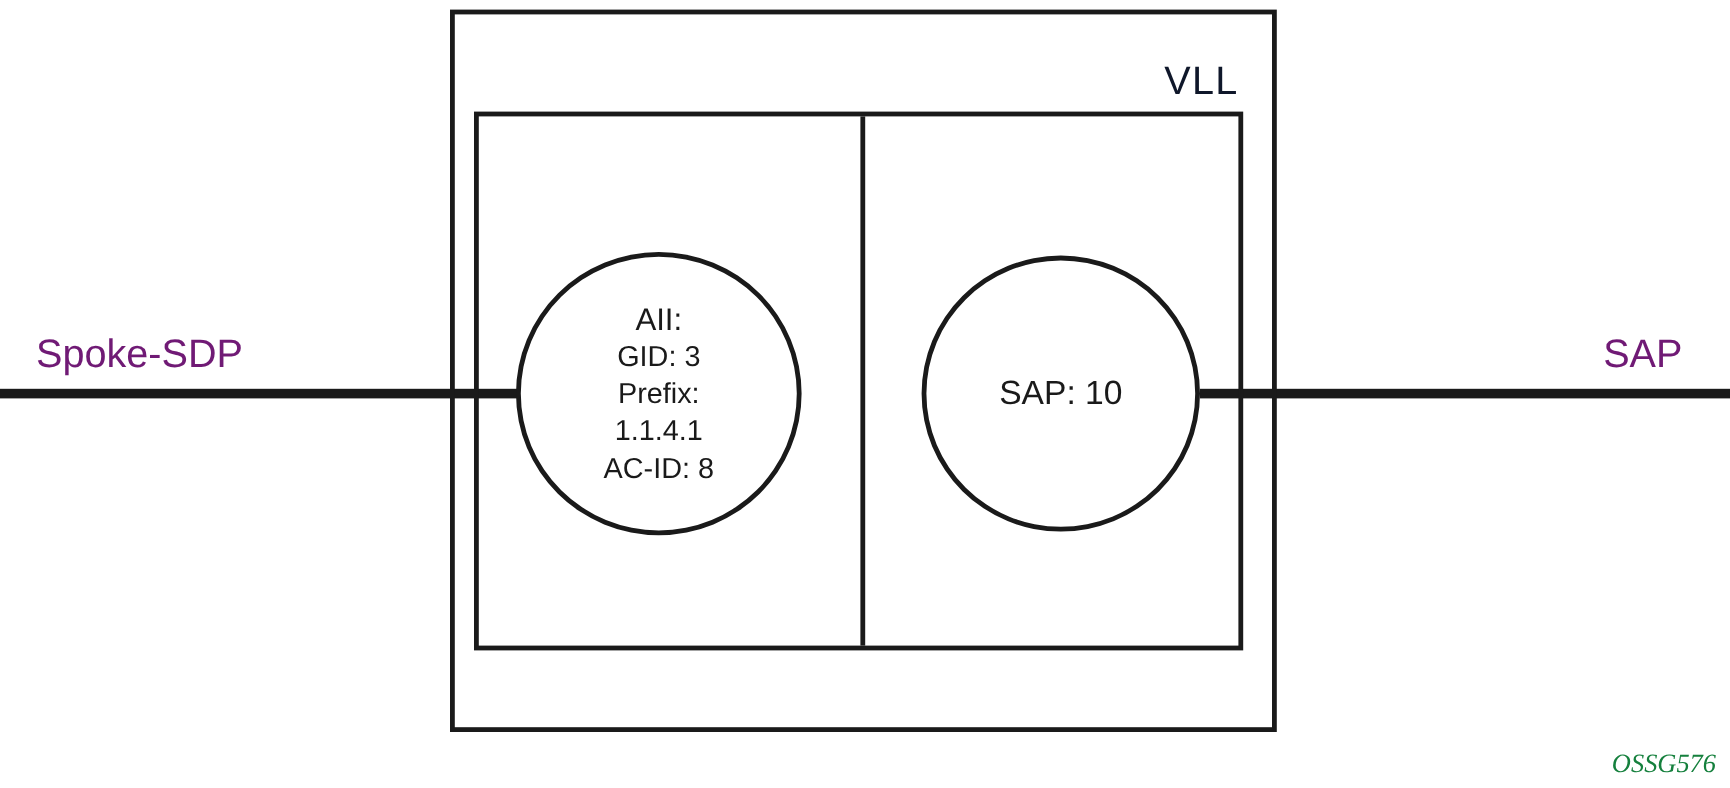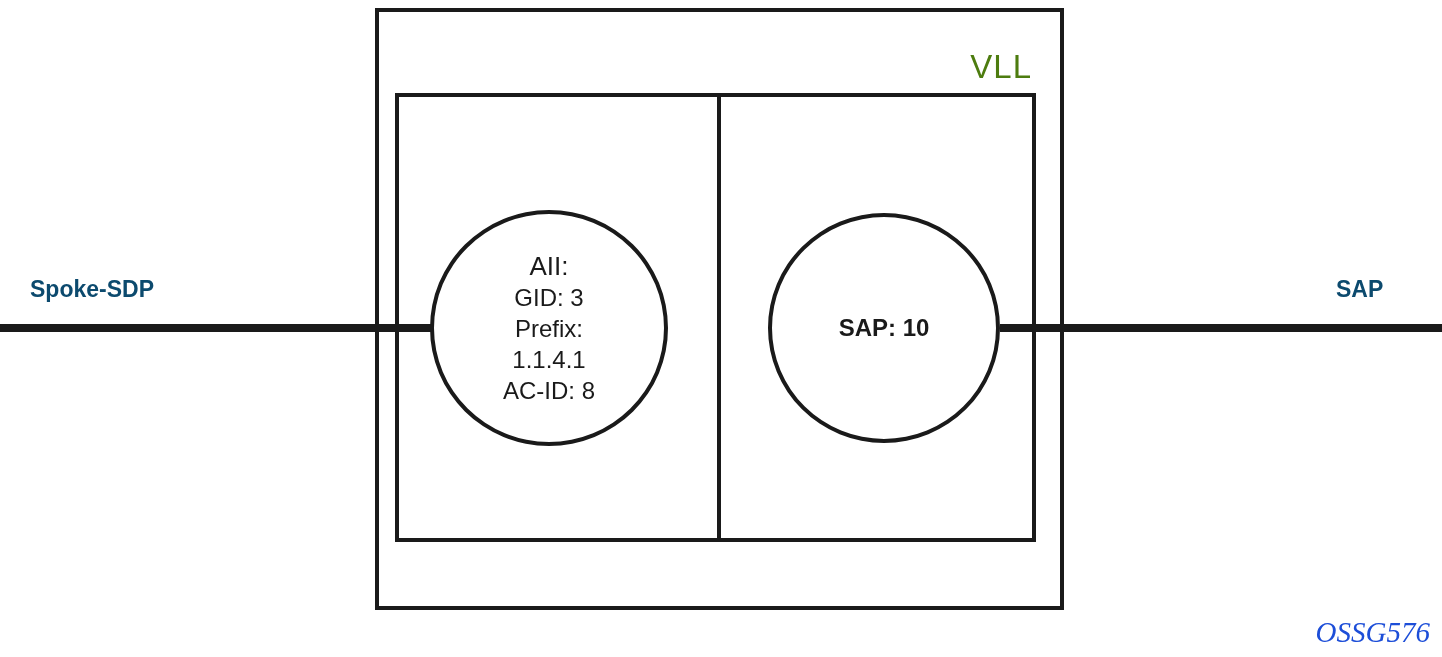--- a/index.html
+++ b/index.html
@@ -26,21 +26,21 @@
     height: 602px;
     border: 4px solid #1a1a1a;
     background: transparent;
   }
   .vll-label {
     position: absolute;
     top: 36px;
     right: 28px;
     font-size: 33px;
     letter-spacing: 1px;
-    color: #4d7c0f;
+    color: #0f172a;
   }
 
   
   .inner-box {
     position: absolute;
     left: 395px;
     top: 93px;
     width: 641px;
     height: 449px;
     border: 4px solid #1a1a1a;
@@ -61,24 +61,23 @@
     height: 8px;
     background: #1a1a1a;
     top: 324px;
   }
   .line-left  { left: 0;     width: 438px; }
   .line-right { left: 1000px; width: 442px; }
 
   
   .side-label {
     position: absolute;
-    font-size: 23px;
-    color: #0c4a6e;
+    font-size: 33px;
+    color: #701a75;
     white-space: nowrap;
-    font-weight: bold;
   }
   .label-spoke-sdp { left: 30px;  top: 276px; }
   .label-sap       { left: 1336px; top: 276px; }
 
   
   .endpoint-circle {
     position: absolute;
     border: 4px solid #1a1a1a;
     border-radius: 50%;
     background: #ffffff;
@@ -102,34 +101,33 @@
   }
   .circle-line {
     font-size: 24px;
     line-height: 31px;
     color: #1a1a1a;
   }
   .circle-line-first {
     font-size: 26px;
   }
   .sap-value {
-    font-size: 24px;
+    font-size: 28px;
     color: #1a1a1a;
-    font-weight: bold;
   }
 
   
   .figure-id {
     position: absolute;
     right: 12px;
     bottom: 8px;
     font-family: "Liberation Serif", serif;
     font-style: italic;
-    font-size: 29px;
-    color: #1d4ed8;
+    font-size: 22px;
+    color: #15803d;
   }
 </style>
 </head>
 <body>
 
 <div class="canvas">
 
   <div class="conn-line line-left"></div>
 
   <div class="conn-line line-right"></div>

